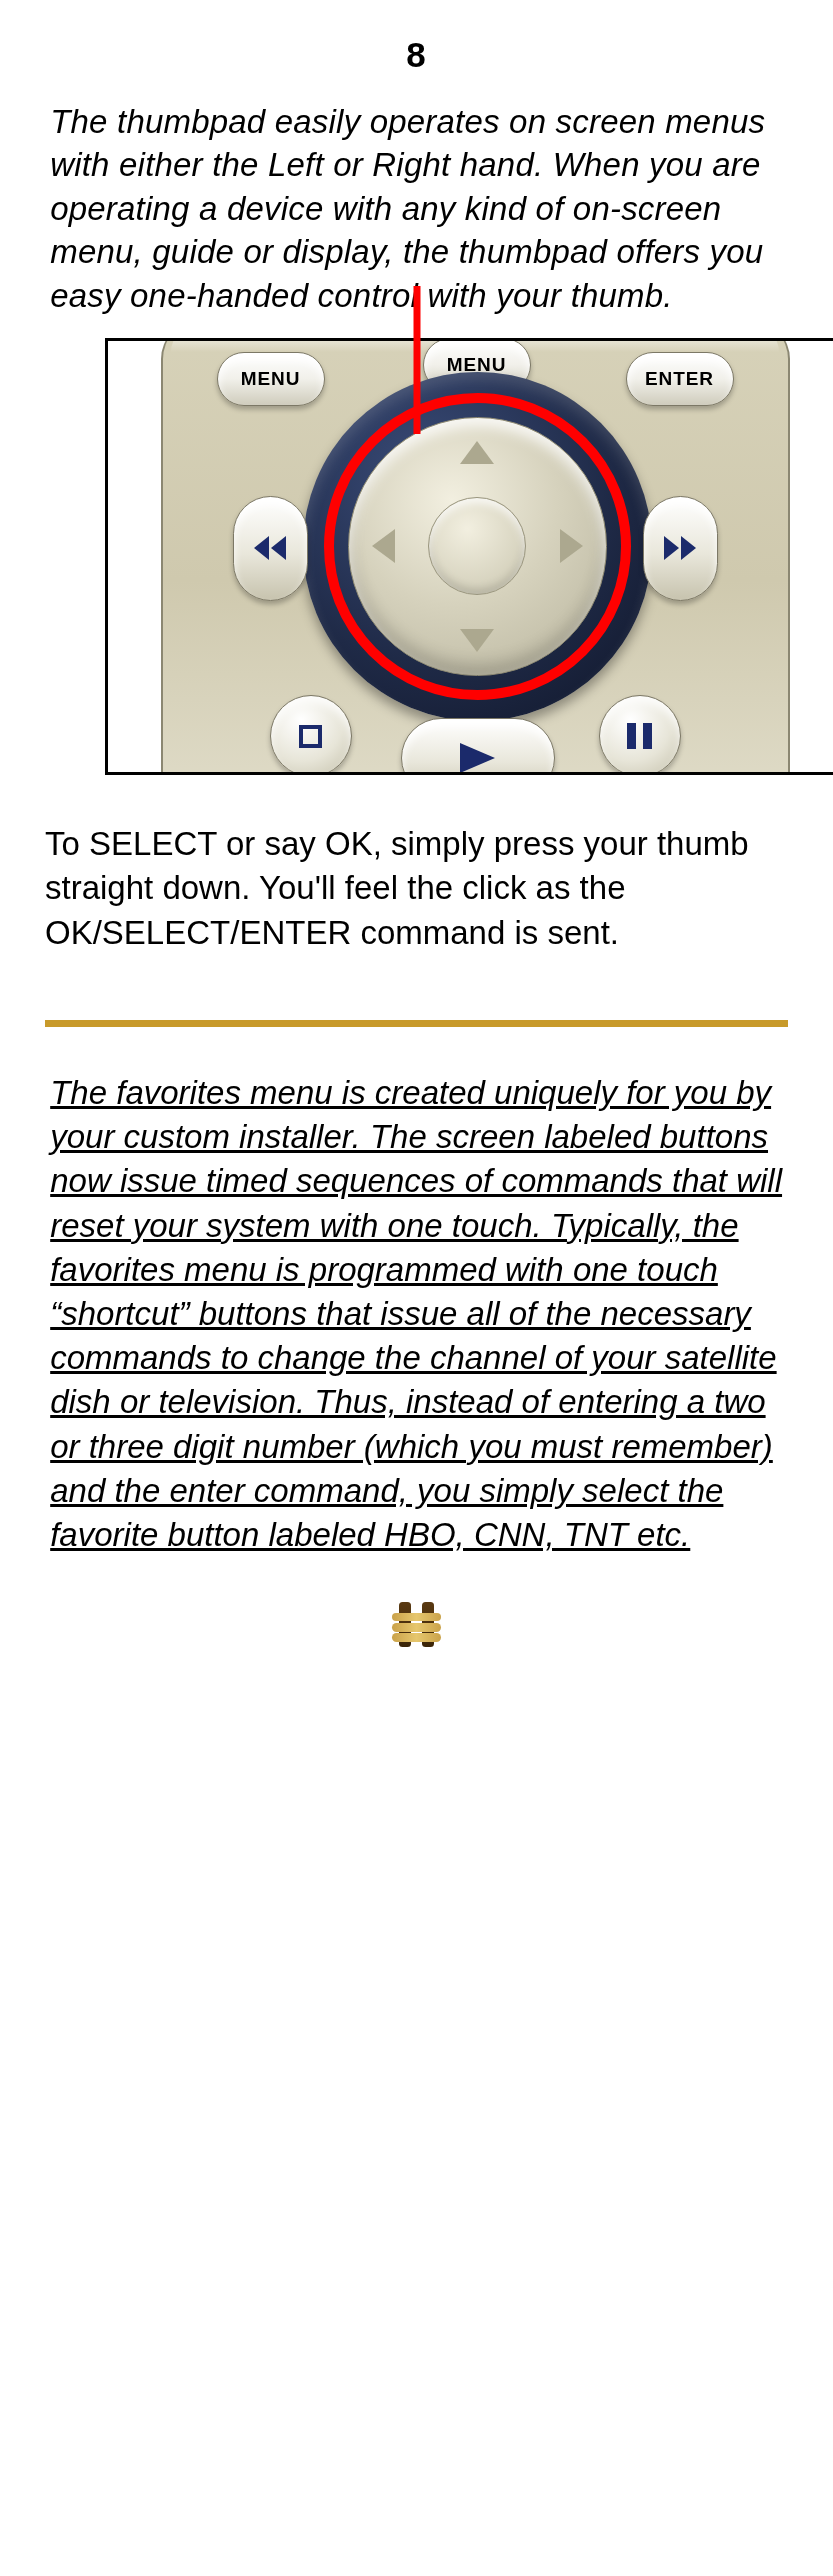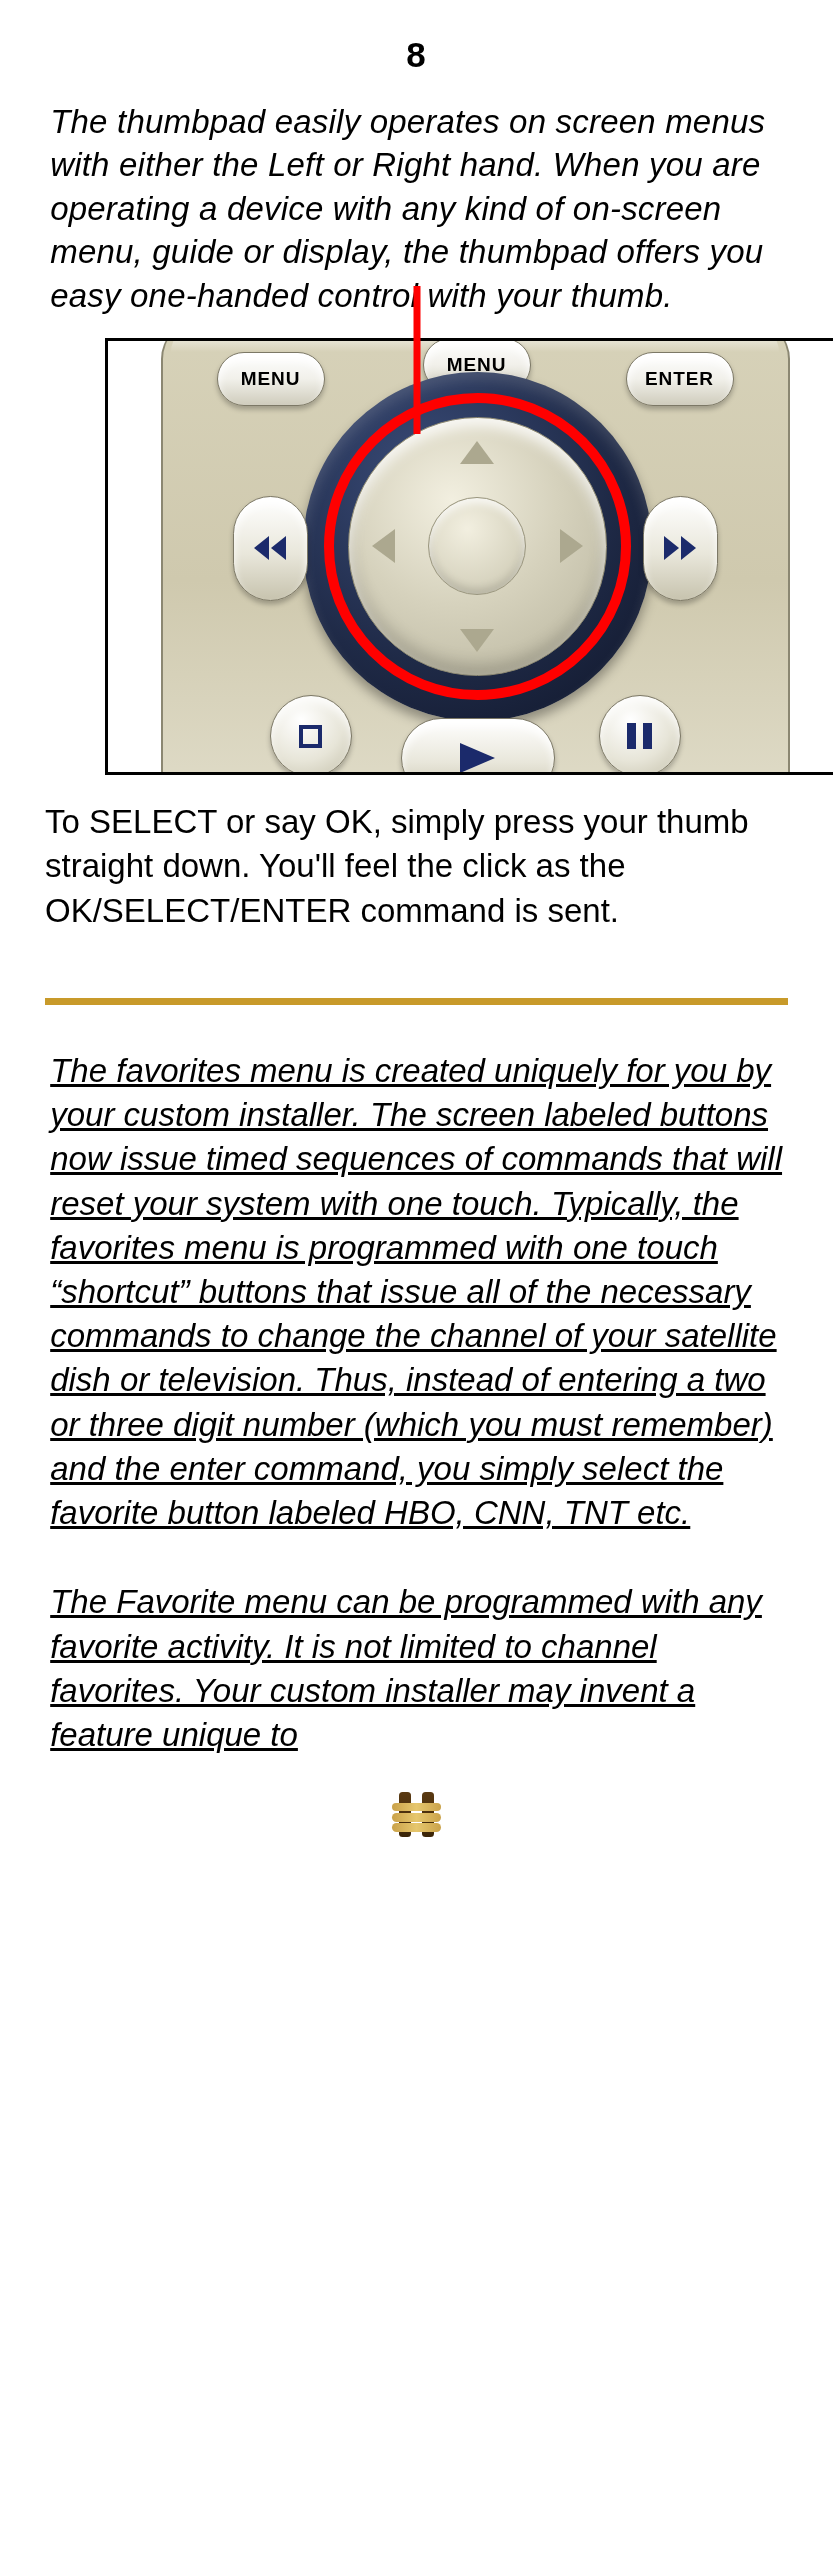--- a/index.html
+++ b/index.html
@@ -2,21 +2,21 @@
 <html style="font-size:14px"><head>
 <meta charset="utf-8">
 <style>
   * { box-sizing: border-box; margin: 0; padding: 0; }
   html, body { width: 833px; background: #fff; font-family: "Helvetica Neue", Helvetica, Arial, sans-serif; color: #000; }
   .page { width: 833px; padding: 35px 45px 35px 45px; }
   .page-number { text-align: center; font-weight: 800; font-size: 35px; margin: 0 0 24.5px 0; letter-spacing: 0.9px; }
   .intro { font-style: italic; font-size: 33px; line-height: 1.32; margin: 0 0 21px 5.2px; letter-spacing: 0.2px; }
 
   
-  .fig-wrap { position: relative; width: 624px; margin: 0 auto 25px auto; }
+  .fig-wrap { position: relative; width: 624px; margin: 0 auto 47px auto; }
   .callout-line { position: absolute; left: 50%; transform: translateX(-50%); top: -52px; width: 7px; height: 148px; background: #ff0000; z-index: 50; }
   .remote-frame { width: 741px; height: 437px; border: 3.5px solid #000; background: #fff; display: flex; align-items: center; justify-content: center; overflow: hidden; }
   .remote-body { position: relative; width: 629px; height: 472px; background: linear-gradient(180deg, #d7d2b9 0%, #cfc9ae 55%, #dfdbc7 100%); border-left: 2.6px solid #8b8772; border-right: 2.6px solid #8b8772; border-radius: 38px 38px 0 0; }
   .remote-body::before { content:""; position:absolute; left:8.7px; right:8.7px; top:5.2px; height:26px; border-radius: 35px 35px 0 0; background: linear-gradient(180deg, rgba(255,255,255,0.9), rgba(255,255,255,0)); }
 
   .pill { position: absolute; width: 108px; height: 54px; border-radius: 35px; background: linear-gradient(180deg, #ffffff 0%, #f1f0ea 50%, #cfccbc 100%); border: 1.7px solid #7c7866; box-shadow: 0 3.5px 5.2px rgba(0,0,0,0.25), inset 0 7px 8.7px rgba(255,255,255,0.9); display:flex; align-items:center; justify-content:center; font-weight: 800; font-size: 19px; letter-spacing: 0.9px; font-family: Arial, sans-serif; }
   .pill.menu { left: 54px; top: 31px; }
   .pill.info { left: 260px; top: 17.5px; }
   .pill.exit { right: 54px; top: 31px; }
 
@@ -136,21 +136,20 @@
       </div>
     </div>
   </div>
 
   <p class="bold-para">To SELECT or say OK, simply press your thumb straight down. You'll feel the click as the OK/SELECT/ENTER command is sent.</p>
 
   <div class="gold-rule"></div>
 
   <p class="body-para">The favorites menu is created uniquely for you by your custom installer. The screen labeled buttons now issue timed sequences of commands that will reset your system with one touch. Typically, the favorites menu is pro­grammed with one touch “shortcut” buttons that issue all of the necessary commands to change the channel of your satellite dish or television. Thus, instead of entering a two or three digit number (which you must remember) and the enter command, you simply select the favorite button labeled HBO, CNN, TNT etc.</p>
 
-  <p class="body-para" style="margin-bottom:35px">The Favorite menu can be programmed with any favorite activity. It is not limited to channel favorites. Your custom installer may invent a feature unique to</p>
 
   <div class="footer">
     <div class="logo-mark">
       <div class="bar l"></div>
         <div class="bar r"></div>
       <div class="wave w1"></div>
         <div class="wave w2"></div>
         <div class="wave w3"></div>
     </div>
   </div>

